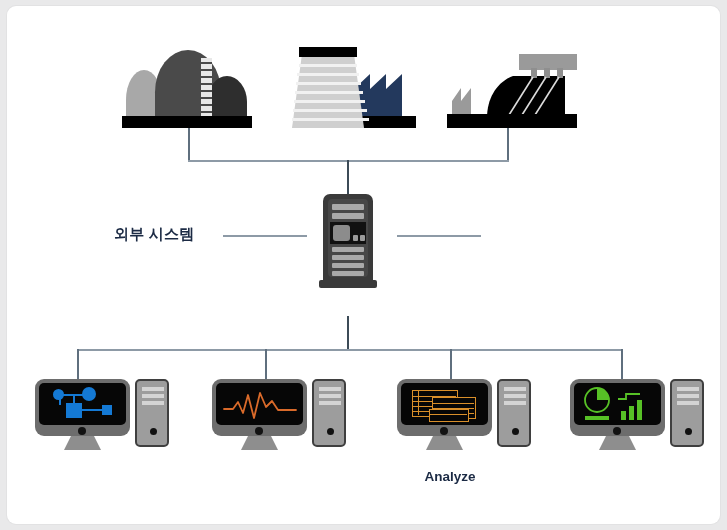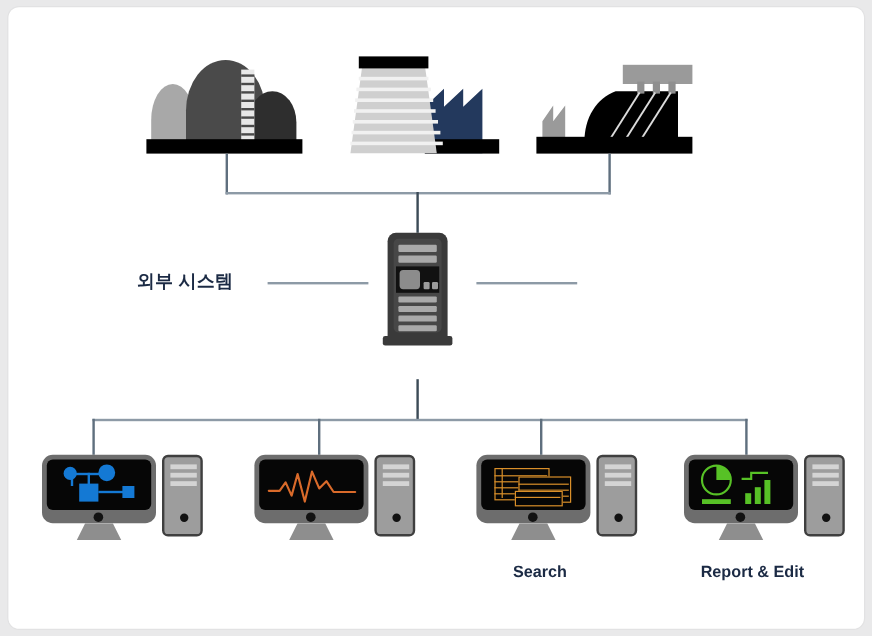--- a/index.html
+++ b/index.html
@@ -268,21 +268,21 @@
 
       <div class="g-tblrect" style="left:32px; top:30px; width:38px; height:11px; background:#060606;"></div>
       <div class="g-tblline" style="left:32px; top:35px; width:38px;"></div>
     </div>
     <div class="pc-case" style="left:490px; top:373px; width:34px; height:68px;">
       <div class="pc-slot" style="left:5px; top:6px; width:22px; height:4px;"></div>
       <div class="pc-slot" style="left:5px; top:13px; width:22px; height:4px;"></div>
       <div class="pc-slot" style="left:5px; top:20px; width:22px; height:4px;"></div>
       <div class="pc-pwr" style="left:13px; top:47px; width:7px; height:7px;"></div>
     </div>
-    <div class="lbl lbl-station" style="left:363px; top:462px;">Search</div>
+    <div class="lbl lbl-station" style="left:363px; top:462px;">Analyze</div>
 
     <div class="icon-wrap" style="left:563px; top:373px; width:140px; height:72px;">
       <div class="mon-body" style="left:0px; top:0px; width:95px; height:57px;"></div>
       <div class="mon-screen" style="left:4px; top:4px; width:87px; height:42px;"></div>
       <div class="mon-dot" style="left:43px; top:48px; width:8px; height:8px;"></div>
       <svg width="95" height="14" style="position:absolute;left:0;top:57px;">
         <polygon points="36,0 59,0 66,14 29,14" fill="#8e8e8e"></polygon>
       </svg>
       <svg width="87" height="42" style="position:absolute;left:4px;top:4px;">
         <circle cx="23" cy="17" r="12" fill="none" stroke="#57c126" stroke-width="1.8"></circle>
@@ -293,16 +293,15 @@
         <rect x="55" y="23" width="5" height="14" fill="#57c126"></rect>
         <rect x="63" y="17" width="5" height="20" fill="#57c126"></rect>
       </svg>
     </div>
     <div class="pc-case" style="left:663px; top:373px; width:34px; height:68px;">
       <div class="pc-slot" style="left:5px; top:6px; width:22px; height:4px;"></div>
       <div class="pc-slot" style="left:5px; top:13px; width:22px; height:4px;"></div>
       <div class="pc-slot" style="left:5px; top:20px; width:22px; height:4px;"></div>
       <div class="pc-pwr" style="left:13px; top:47px; width:7px; height:7px;"></div>
     </div>
-    <div class="lbl lbl-station" style="left:540px; top:462px;">Report &amp; Edit</div>
 
   </div>
 </div>
 
 </body></html>

